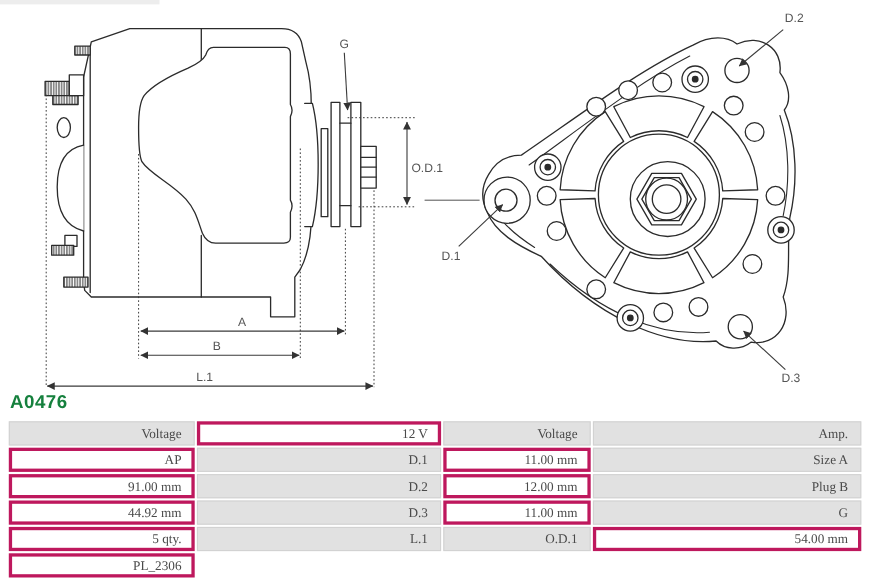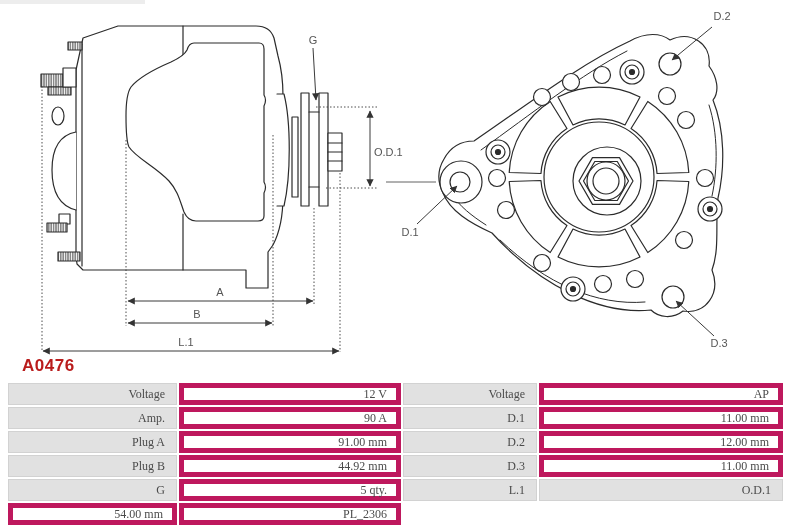--- a/index.html
+++ b/index.html
@@ -1,28 +1,28 @@
 <!DOCTYPE html>
 <html><head>
 <meta charset="utf-8">
 <style>
   html,body{margin:0;padding:0;background:#fff;}
   #stage{position:relative;width:791px;height:530px;background:#fff;overflow:hidden;
          font-family:"Liberation Sans", sans-serif;color:#4d4d4d;}
   #watermark{position:absolute;left:0;top:0;width:145px;height:4px;background:#ededed;}
   #drawing{position:absolute;left:0;top:0;width:791px;height:365px;}
-  #partno{position:absolute;left:22px;top:356px;font-size:17px;font-weight:bold;
-          color:#b91c1c;letter-spacing:.5px;}
+  #partno{position:absolute;left:9px;top:356px;font-size:17px;font-weight:bold;
+          color:#15803d;letter-spacing:.5px;}
   #spec{position:absolute;left:8px;top:383px;width:775px;
         display:grid;grid-template-columns:169px 222px 134px 244px;
         grid-auto-rows:22px;gap:2px;font-size:12px;font-family:Liberation Serif, serif;}
   #spec .cell{display:flex;align-items:center;justify-content:flex-end;
               box-sizing:border-box;white-space:nowrap;}
   #spec .lbl{background:#e1e1e1;border:1px solid #d2d2d2;padding-right:11px;color:#4a4a4a;}
-  #spec .val{background:#ffffff;border:5px solid #be185d;padding-right:9px;color:#4a4a4a;}
+  #spec .val{background:#ffffff;border:3px solid #be185d;padding-right:9px;color:#4a4a4a;}
   svg text{font-family:"Liberation Sans", sans-serif;font-size:11px;fill:#555;}
 </style>
 </head>
 <body>
 
 <div id="stage">
 
   <div id="watermark"></div>
 
   <svg id="drawing" viewBox="0 0 791 365" xmlns="http://www.w3.org/2000/svg">
@@ -153,28 +153,27 @@
     <text x="410" y="236" text-anchor="middle">D.1</text>
     <text x="719" y="347" text-anchor="middle">D.3</text>
   </svg>
 
   <div id="partno">A0476</div>
 
   <div id="spec">
     <div class="cell lbl">Voltage</div>
     <div class="cell val">12 V</div>
     <div class="cell lbl">Voltage</div>
+    <div class="cell lbl">Amp.</div>
+
     <div class="cell val">AP</div>
-
-    <div class="cell lbl">Amp.</div>
-    <div class="cell val">90 A</div>
     <div class="cell lbl">D.1</div>
     <div class="cell val">11.00 mm</div>
 
-    <div class="cell lbl">Plug A</div>
+    <div class="cell lbl">Size A</div>
     <div class="cell val">91.00 mm</div>
     <div class="cell lbl">D.2</div>
     <div class="cell val">12.00 mm</div>
 
     <div class="cell lbl">Plug B</div>
     <div class="cell val">44.92 mm</div>
     <div class="cell lbl">D.3</div>
     <div class="cell val">11.00 mm</div>
 
     <div class="cell lbl">G</div>

